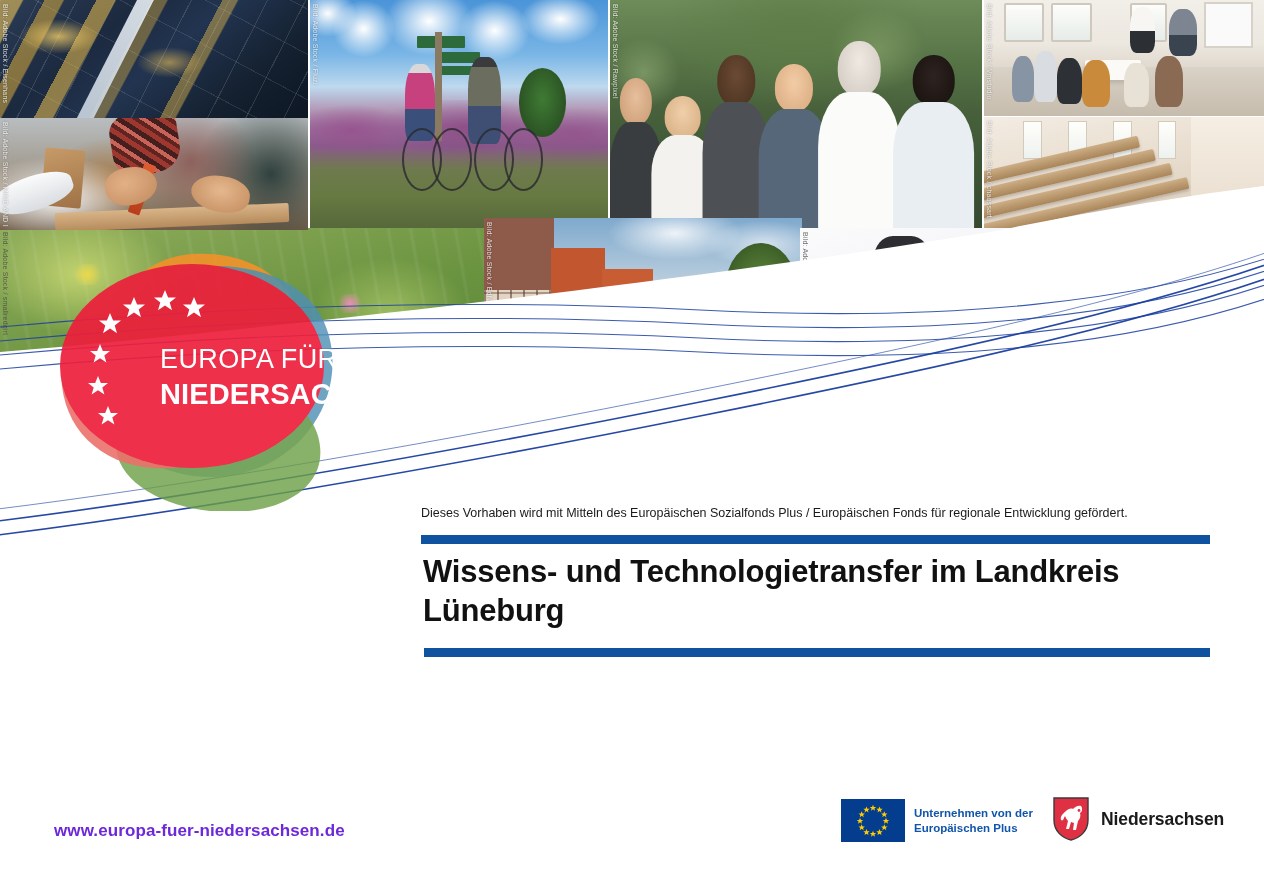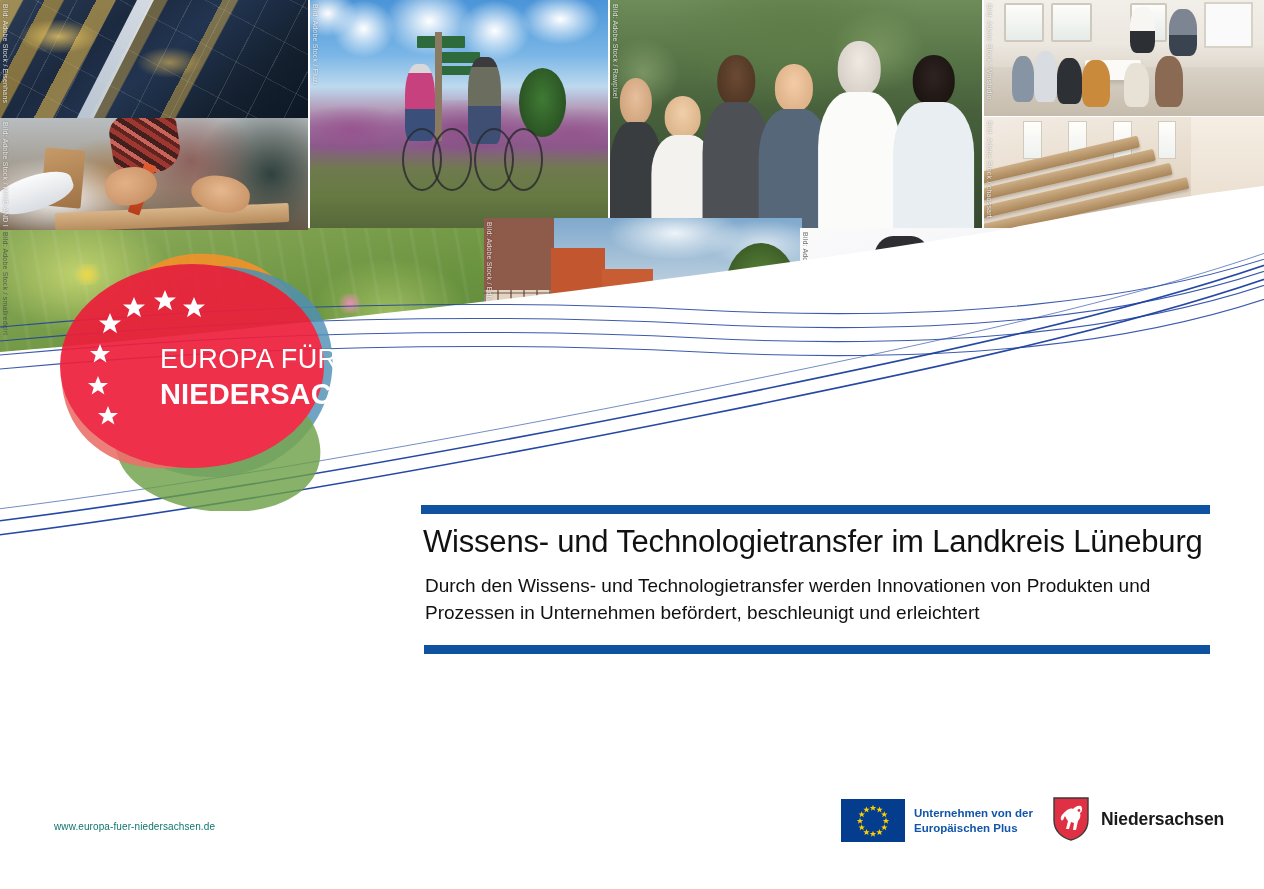--- a/index.html
+++ b/index.html
@@ -207,23 +207,23 @@
 
   
   .logo{position:absolute;left:42px;top:236px;width:330px;height:275px;}
   .logo svg{display:block;}
 
   
   .content{position:absolute;left:421px;top:505px;width:792px;}
   .funding-note{font-size:12.5px;color:#1a1a1a;line-height:1.3;margin:0 0 14px 0;}
   .rule-top{height:9px;background:#0f52a0;width:789px;margin:0 0 8px 0;}
   .rule-bottom{height:9px;background:#0f52a0;width:786px;margin:18px 0 0 3px;}
-  .headline{font-size:31px;font-weight:normal;color:#111;line-height:1.26;margin:0 0 12px 2px;letter-spacing:-.2px;}
+  .headline{font-size:31px;font-weight:bold;color:#111;line-height:1.26;margin:0 0 12px 2px;letter-spacing:-.2px;}
   .subline{font-size:19px;color:#111;line-height:1.42;margin:0 0 0 4px;font-weight:normal;}
-  .site-url{position:absolute;left:54px;top:821px;font-size:10px;font-weight:normal;color:#0f766e;letter-spacing:.1px;}
+  .site-url{position:absolute;left:54px;top:821px;font-size:17px;font-weight:bold;color:#6d28d9;letter-spacing:.1px;}
   .eu-logo{position:absolute;left:841px;top:799px;display:flex;align-items:center;gap:9px;}
   .eu-flag{width:64px;height:43px;background:#043D8D;position:relative;flex:0 0 auto;}
   .eu-text{font-size:11.5px;font-weight:bold;color:#1155aa;line-height:1.26;white-space:nowrap;}
   .nds-logo{position:absolute;left:1052px;top:796px;display:flex;align-items:center;gap:11px;}
   .nds-text{font-size:17.5px;font-weight:bold;color:#1a1a1a;letter-spacing:-.1px;}
 </style>
 </head>
 <body>
 
 <div class="page">
@@ -448,23 +448,23 @@
         <polygon points="0,-10 2.8,-3.1 10,-3.1 4.3,1.4 6.4,8.5 0,4.2 -6.4,8.5 -4.3,1.4 -10,-3.1 -2.8,-3.1" transform="translate(58,118)"></polygon>
         <polygon points="0,-10 2.8,-3.1 10,-3.1 4.3,1.4 6.4,8.5 0,4.2 -6.4,8.5 -4.3,1.4 -10,-3.1 -2.8,-3.1" transform="translate(56,150)"></polygon>
         <polygon points="0,-10 2.8,-3.1 10,-3.1 4.3,1.4 6.4,8.5 0,4.2 -6.4,8.5 -4.3,1.4 -10,-3.1 -2.8,-3.1" transform="translate(66,180)"></polygon>
       </g>
       <text x="118" y="132" fill="#ffffff" font-family="'Liberation Sans',sans-serif" font-size="27" letter-spacing="0.4">EUROPA FÜR</text>
       <text x="118" y="168" fill="#ffffff" font-family="'Liberation Sans',sans-serif" font-size="29" font-weight="bold" letter-spacing="0.1">NIEDERSACHSEN</text>
     </svg>
   </div>
 
   <div class="content">
+    <p class="funding-note">Dieses Vorhaben wird mit Mitteln des Europäischen Sozialfonds Plus / Europäischen Fonds für regionale Entwicklung gefördert.</p>
     <div class="rule-top"></div>
     <h1 class="headline">Wissens- und Technologietransfer im Landkreis Lüneburg</h1>
-    <p class="subline">Durch den Wissens- und Technologietransfer werden Innovationen von Produkten und Prozessen in Unternehmen befördert, beschleunigt und erleichtert</p>
     <div class="rule-bottom"></div>
   </div>
 
   <div class="site-url">www.europa-fuer-niedersachsen.de</div>
 
   <div class="eu-logo">
     <div class="eu-flag">
       <svg width="64" height="43" viewBox="0 0 64 43">
         <rect width="64" height="43" fill="#043D8D"></rect>
         <g fill="#FFCC00">

